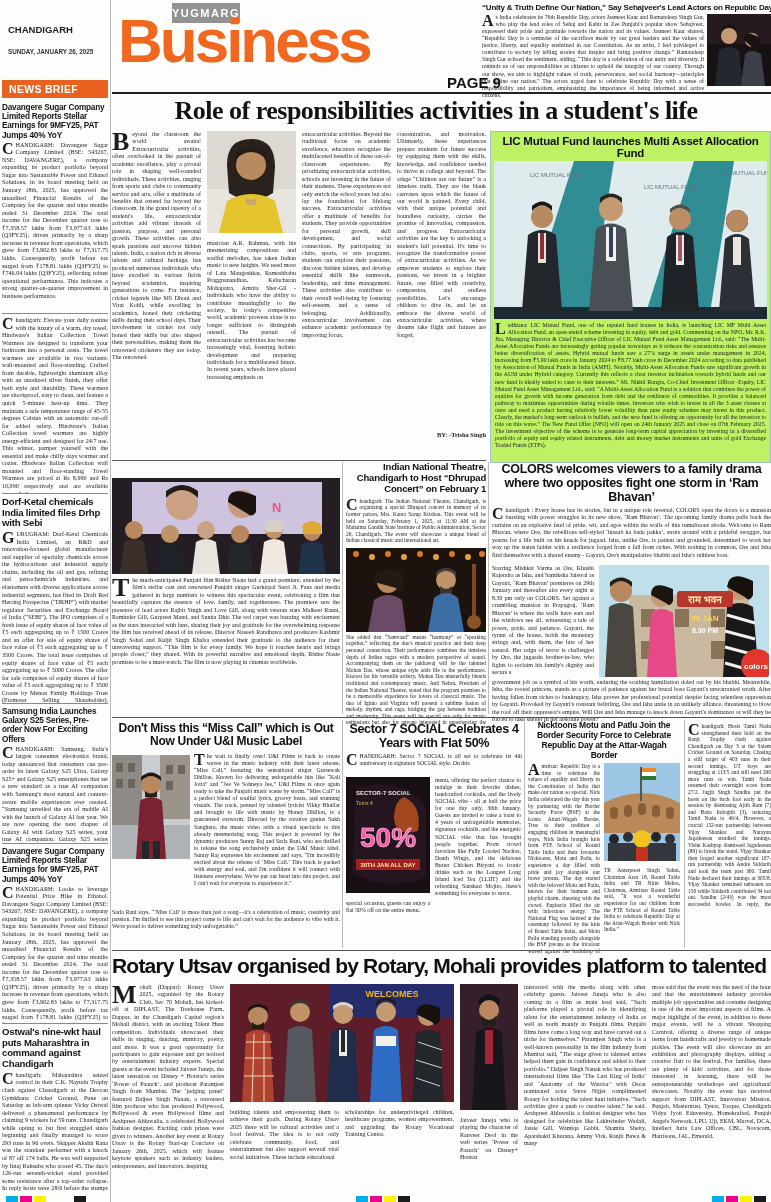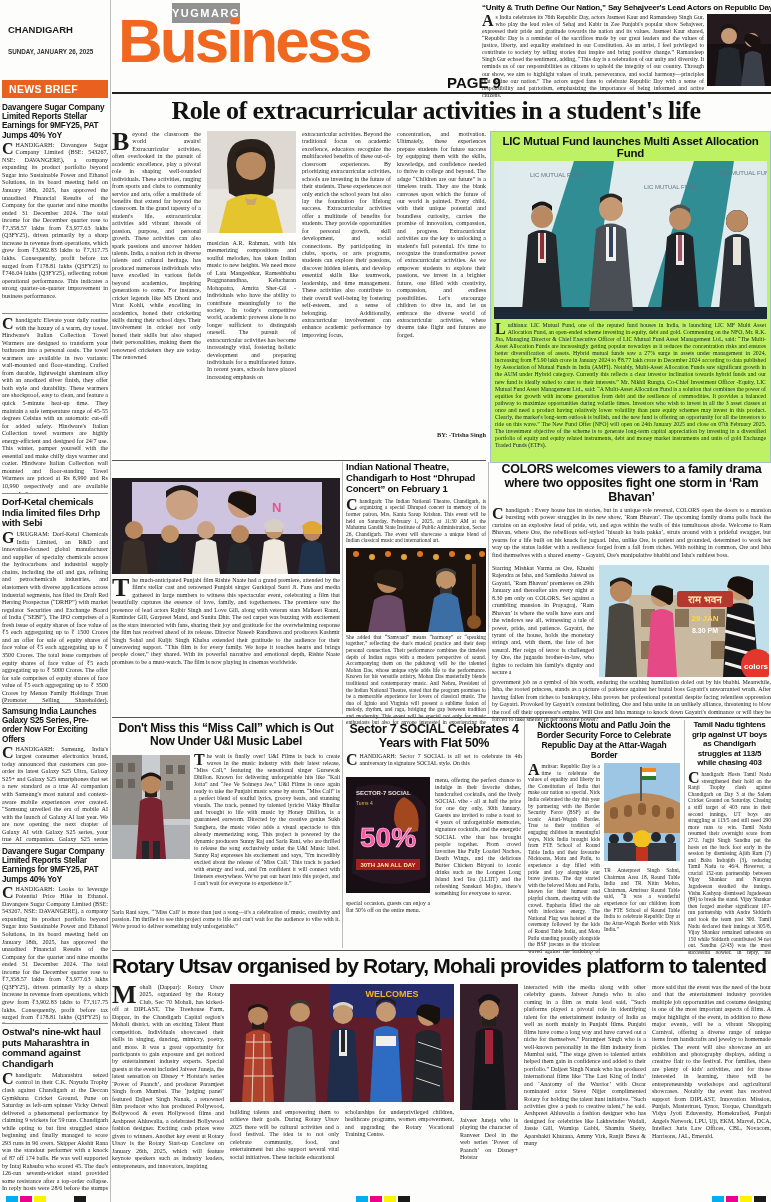--- a/index.html
+++ b/index.html
@@ -29,21 +29,21 @@
   .yug{background:#929292;color:#fff;font-family:"Liberation Sans",sans-serif;font-weight:bold;
        font-size:11px;letter-spacing:1.5px;padding:4px 0;}
   .biz{font-family:Liberation Sans, sans-serif;font-weight:bold;font-size:62px;letter-spacing:-3px;
        color:#f0671f;line-height:.95;}
   .page9{font-family:"Liberation Sans",sans-serif;font-weight:bold;font-size:15px;color:#111;}
   
   .mainhead{font-family:"Liberation Serif",serif;font-weight:bold;font-size:26px;letter-spacing:-.5px;
             text-align:center;color:#121212;line-height:1.05;}
   .h12{font-size:12px;line-height:1.12;text-align:center;letter-spacing:-.3px;}
   .h125{font-size:12.5px;line-height:1.12;text-align:center;letter-spacing:-.3px;}
-  .h95{font-size:9.5px;line-height:1.15;text-align:left;letter-spacing:-.2px;}
+  .h95{font-size:9.5px;line-height:1.15;text-align:right;letter-spacing:-.2px;}
   .h85{font-size:8.5px;line-height:1.18;text-align:center;letter-spacing:-.2px;}
   .h8{font-size:8px;line-height:1.2;text-align:center;letter-spacing:-.2px;}
   .licbox{background:#bef264;border:1px solid #a4bfd2;}
   .lichead{font-size:11.5px;text-align:center;padding:3px 0 2px;letter-spacing:-.2px;}
   .byline{font-weight:bold;text-align:right;font-size:6.4px;}
   .flexrow{display:flex;}
   .regsq{width:12px;height:9px;display:inline-block;margin-right:2px;}
   svg text{font-family:"Liberation Sans",sans-serif;}
 </style>
 </head>
@@ -96,21 +96,21 @@
         <path d="M8 72 L12 36 Q22 30 32 36 L36 72 Z" fill="#23272e"></path>
         <circle cx="45" cy="26" r="7" fill="#caa07c"></circle>
           <path d="M37 26 q0 -12 16 -2 l1 10 q-3 6 -6 2 z" fill="#191210"></path>
         <path d="M34 72 L38 40 Q45 34 54 40 L58 72 Z" fill="#3a3f49"></path>
       </svg>
       <div class="body58 dc" style="height:84px;overflow:hidden;">As India celebrates its 76th Republic Day, actors Jasmeet Kaur and Ramandeep Singh Gur, who play the lead roles of Sehaj and Kabir in Zee Punjabi's popular show Sehajveer, expressed their pride and gratitude towards the nation and its values. Jasmeet Kaur shared, “Republic Day is a reminder of the sacrifices made by our great leaders and the values of justice, liberty, and equality enshrined in our Constitution. As an artist, I feel privileged to contribute to society by telling stories that inspire and bring positive change.” Ramandeep Singh Gur echoed the sentiment, adding, “This day is a celebration of our unity and diversity. It reminds us of our responsibilities as citizens to uphold the integrity of our country. Through our show, we aim to highlight values of truth, perseverance, and social harmony—principles that define our nation.” The actors urged fans to celebrate Republic Day with a sense of responsibility and patriotism, emphasizing the importance of being informed and active citizens.</div>
     </div>
   </div>
 
   <div class="abs rule" style="left:112px;top:92px;width:659px;"></div>
-  <div class="abs mainhead" style="left:112px;top:97px;width:648px;">Role of extracurricular activities in a student's life</div>
+  <div class="abs mainhead" style="left:112px;top:97px;width:648px;">Role of responsibilities activities in a student's life</div>
 
   <div class="abs flexrow" style="left:112px;top:131px;width:374px;height:314px;gap:6px;">
     <div class="body6 clip dcbig" style="width:89px;">Beyond the classroom the world awaits! Extracurricular activities, often overlooked in the pursuit of academic excellence, play a pivotal role in shaping well-rounded individuals. These activities, ranging from sports and clubs to community service and arts, offer a multitude of benefits that extend far beyond the classroom. In the grand tapestry of a student's life, extracurricular activities add vibrant threads of passion, purpose, and personal growth. These activities can also spark passions and uncover hidden talents. India, a nation rich in diverse talents and cultural heritage, has produced numerous individuals who have excelled in various fields beyond academics, inspiring generations to come. For instance, cricket legends like MS Dhoni and Virat Kohli, while excelling in academics, honed their cricketing skills during their school days. Their involvement in cricket not only honed their skills but also shaped their personalities, making them the renowned cricketers they are today. The renowned</div>
     <div style="width:89px;">
       <svg width="89" height="102" viewBox="0 0 89 102">
         <rect width="89" height="102" fill="#e8e4de"></rect>
         <rect x="0" y="0" width="89" height="58" fill="#ddd8d1"></rect>
         <path d="M20 34 q0 -26 24 -26 q24 0 24 28 l-2 26 q-22 14 -44 0 z" fill="#2a211c"></path>
         <circle cx="44" cy="34" r="15" fill="#b9895f"></circle>
         <path d="M29 28 q15 -14 30 0 l0 -6 q-15 -12 -30 0 z" fill="#241c17"></path>
@@ -357,21 +357,20 @@
             <rect x="32" y="84" width="12" height="14" fill="#c2341e"></rect>
         </svg>
         <div class="body54 clip" style="margin-top:2px;height:92px;">TR Anterpreet Singh Sahni, Chairman Area 18, Round Table India and TR Nitin Mehra, Chairman, Amritsar Round Table said, “It was a wonderful experience for our children from the FTE School of Round Table India to celebrate Republic Day at the Attar-Wagah Border with Nick India.”</div>
       </div>
     </div>
   </div>
 
   <div class="abs vrule" style="left:684px;top:720px;height:228px;"></div>
 
   <div class="abs" style="left:688px;top:720px;width:83px;height:228px;">
-    <div class="hl h8">Tamil Nadu tightens grip against UT boys as Chandigarh struggles at 113/5 while chasing 403</div>
     <div class="body54 dc clip" style="margin-top:3px;height:186px;">Chandigarh: Hosts Tamil Nadu strengthened their hold on the Ranji Trophy clash against Chandigarh on Day 3 at the Salem Cricket Ground on Saturday. Chasing a stiff target of 403 runs in their second innings, UT boys are struggling at 113/5 and still need 290 more runs to win. Tamil Nadu resumed their overnight score from 27/2. Jagjit Singh Sandhu put the hosts on the back foot early in the session by dismissing Ajith Ram (7) and Baba Indrajith (3), reducing Tamil Nadu to 46/4. However, a crucial 152-run partnership between Vijay Shankar and Narayan Jagadeesan steadied the innings. Vishu Kashyap dismissed Jagadeesan (89) to break the stand. Vijay Shankar then forged another significant 107-run partnership with Andre Siddarth and took the team past 300. Tamil Nadu declared their innings at 305/8. Vijay Shankar remained unbeaten on 150 while Siddarth contributed 34 not out. Sandhu (2/43) was the most successful bowler. In reply, the visitors struggled against Tamil Nadu's disciplined bowling attack. Skipper Manan Vohra played a fighting knock of unbeaten 47. Tushar Joshi was dismissed for a duck for the second time in the match while Kunal Mahajan (5) fell cheaply too. Shivam Bhambri who had scored a century in the first innings could only manage 16 this time and left the team reeling at 40/3. Ankit Kaushik and Manan Vohra tried to bring some respite with a 44-run partnership but Ankit departed after scoring 27 to reduce the team at 107/4.</div>
   </div>
 
   <div class="abs thinrule" style="left:112px;top:950px;width:659px;"></div>
   <div class="abs hl" style="left:112px;top:954px;width:659px;font-size:21px;letter-spacing:-.8px;text-align:center;white-space:nowrap;">Rotary Utsav organised by Rotary, Mohali provides platform to talented individuals</div>
 
   <div class="abs flexrow" style="left:112px;top:984px;width:659px;height:202px;gap:6px;">
     <div class="body6 dcbig clip" style="width:112px;">Mohali (Dappar): Rotary Utsav 2025, organized by the Rotary Club, Sec 70 Mohali, has kicked-off at DIPLAST, The Treehouse Farm, Dappar, in the Chandigarh Capital region's Mohali district, with an exciting Talent Hunt competition. Individuals showcased their skills in singing, dancing, mimicry, poetry, and more. It was a great opportunity for participants to gain exposure and get noticed by entertainment industry experts. Special guests at the event included Jaiveer Juneja, the latest sensation on Disney + Hotstar's series ‘Power of Paanch’, and producer Paramjeet Singh from Mumbai. The ‘judging panel’ featured Daljeet Singh Nanak, a renowned film producer who has produced Pollywood, Bollywood &amp; even Hollywood films and Arshpreet Ahluwalia, a celebrated Bollywood fashion designer. Exciting cash prizes were given to winners. Another key event at Rotary Utsav is the Rotary Start-up Conclave on January 26th, 2025, which will feature keynote speakers such as industry leaders, entrepreneurs, and innovators, inspiring</div>
     <div style="width:224px;">
       <svg width="224" height="118" viewBox="0 0 224 118">

